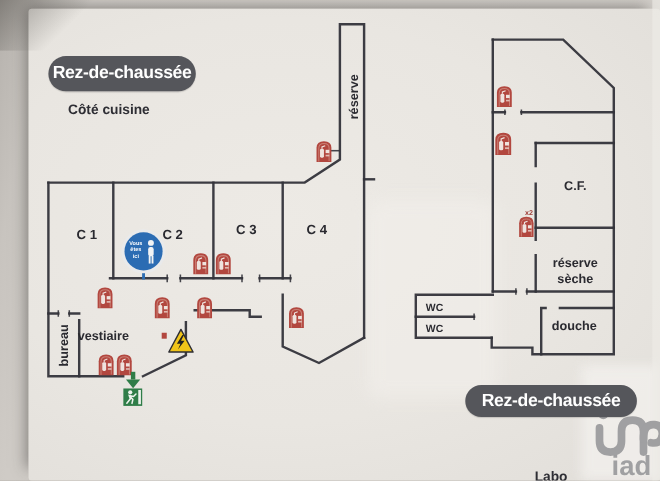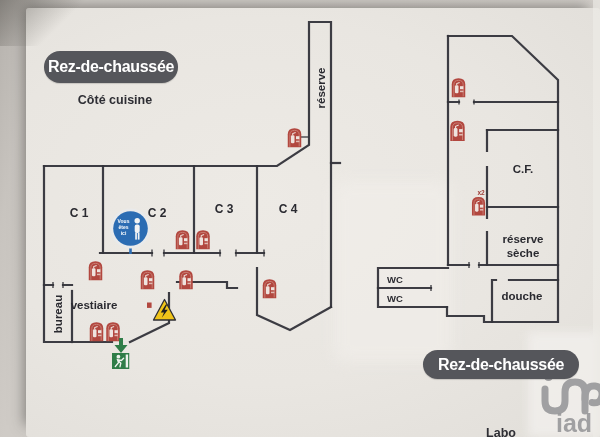--- a/index.html
+++ b/index.html
@@ -14,21 +14,21 @@
   .worn-patch{position:absolute;left:334px;top:182px;width:118px;height:180px;
          background:#f2efeb;opacity:.6;border-radius:10px;filter:blur(7px);}
   .light-br{position:absolute;left:528px;top:332px;width:72px;height:105px;
          background:#f3f1ee;opacity:.75;filter:blur(5px);}
   .edge-right{position:absolute;right:0;top:0;width:7px;height:100%;background:#efece8;opacity:.6;}
   .badge{position:absolute;background:#55565b;color:#fff;font-weight:bold;text-align:center;
          border-radius:16px;letter-spacing:-0.3px;box-shadow:0 1px 1px rgba(0,0,0,.15);}
   .badge-top{left:44px;top:51px;width:134px;height:32px;line-height:32px;font-size:16px;}
   .badge-bottom{left:423px;top:350px;width:156px;height:29px;line-height:29px;font-size:16px;}
   .subtitle{position:absolute;color:#2e2e34;font-weight:bold;text-align:center;}
-  .subtitle-top{left:48px;top:93px;width:134px;font-size:12.5px;}
+  .subtitle-top{left:32px;top:93px;width:134px;font-size:12.5px;}
   .subtitle-bottom{left:423px;top:392px;width:156px;font-size:12.5px;margin-top:34px;}
   svg.plan{position:absolute;left:0;top:0;}
   .wall{stroke:#33333a;stroke-width:2.2;fill:none;stroke-linecap:square;opacity:.95;}
   .wall-thin{stroke:#33333a;stroke-width:1.4;fill:none;opacity:.9;}
   .room-label{font-family:"Liberation Sans",sans-serif;font-weight:bold;fill:#2a2a30;}
 </style>
 </head>
 <body>
 
 <div class="stage">

